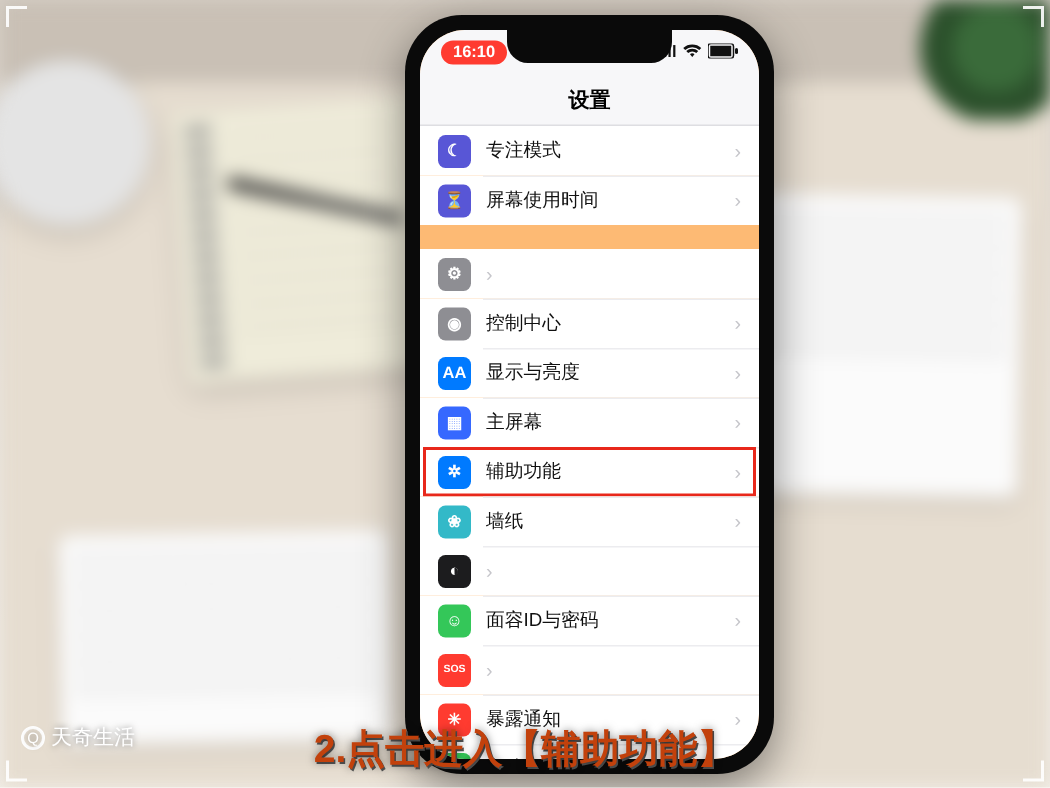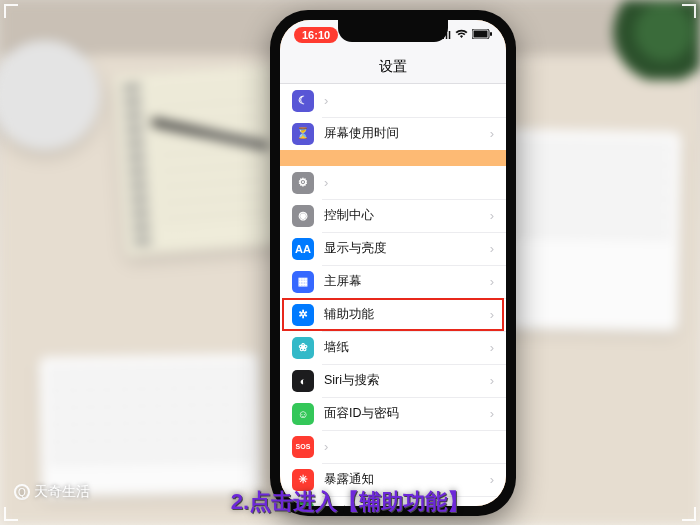--- a/index.html
+++ b/index.html
@@ -28,31 +28,31 @@
   .plant { position:absolute; right:0; top:0; width:90px; height:80px; background:radial-gradient(circle at 60% 40%, #3a6b3a 0 40%, #2b502b 40% 70%, transparent 70%);}
   
   
   .phone { position:absolute; left:270px; top:10px; width:246px; height:506px;
     background:#0a0a0a; border-radius:38px; padding:10px; box-shadow:0 10px 30px rgba(0,0,0,0.45);}
   .screen { width:100%; height:100%; background:#fdba74; border-radius:30px; overflow:hidden; position:relative;}
   .notch { position:absolute; top:0; left:50%; transform:translateX(-50%); width:110px; height:22px; background:#0a0a0a; border-radius:0 0 14px 14px; z-index:20;}
   .statusbar { height:30px; display:flex; align-items:center; justify-content:space-between; padding:0 14px; background:#f7f7f9; font-size:11px; font-weight:600;}
   .time-pill { background:#ff3b30; color:#fff; padding:2px 8px; border-radius:10px; font-size:11px;}
   .status-icons { display:flex; gap:4px; align-items:center; color:#111;}
-  .navbar { height:34px; background:#f7f7f9; display:flex; align-items:center; justify-content:center; border-bottom:1px solid #dedee2; font-size:14px; font-weight:400;}
+  .navbar { height:34px; background:#f7f7f9; display:flex; align-items:center; justify-content:center; border-bottom:1px solid #dedee2; font-size:14px; font-weight:700;}
   .list { position:absolute; top:64px; bottom:0; left:0; right:0; overflow:hidden; }
   .group-gap { height:16px; }
   .row { height:33px; background:#fff; display:flex; align-items:center; padding:0 12px; font-size:12.5px; color:#111; position:relative;}
   .row + .row::before { content:""; position:absolute; left:42px; right:0; top:0; height:1px; background:#ececef;}
   .row .icon { width:22px; height:22px; border-radius:5px; margin-right:10px; flex:none; display:flex; align-items:center; justify-content:center; color:#fff; font-size:11px; font-weight:700;}
   .row .label { flex:1; }
   .row .chev { color:#c6c6cb; font-size:13px; }
   .highlight { position:absolute; border:2px solid #e8281b; pointer-events:none;}
   
-  .caption { position:absolute; bottom:8px; left:0; right:0; text-align:center; font-size:22px; font-weight:700; color:#6d28d9; text-shadow:0 0 6px rgba(0,0,0,0.5), 1px 1px 0 #555;}
+  .caption { position:absolute; bottom:8px; left:0; right:0; text-align:center; font-size:26px; font-weight:700; color:#c2410c; text-shadow:0 0 6px rgba(0,0,0,0.5), 1px 1px 0 #555;}
   .watermark { position:absolute; left:14px; bottom:24px; color:#fff; font-size:14px; display:flex; align-items:center; gap:4px; text-shadow:0 0 4px rgba(0,0,0,0.5);}
   .watermark .q { width:16px; height:16px; border:2px solid #fff; border-radius:50%; display:flex; align-items:center; justify-content:center; font-size:10px;}
   .corner { position:absolute; width:14px; height:14px; border:2px solid rgba(255,255,255,0.9);}
   .c-tl{top:4px;left:4px;border-right:none;border-bottom:none;}
   .c-tr{top:4px;right:4px;border-left:none;border-bottom:none;}
   .c-bl{bottom:4px;left:4px;border-right:none;border-top:none;}
   .c-br{bottom:4px;right:4px;border-left:none;border-top:none;}
 </style>
 </head>
 <body>
@@ -234,20 +234,21 @@
             </svg>
         </span>
       </span>
     </div>
     <div class="navbar">
       <span>设置</span>
     </div>
     <div class="list" id="list">
         <div class="row">
           <div class="icon" style="background: rgb(88, 86, 214);">☾</div>
+          <div class="label">专注模式</div>
           <div class="chev">›</div>
         </div>
         <div class="row">
           <div class="icon" style="background: rgb(88, 86, 214);">⏳</div>
           <div class="label">屏幕使用时间</div>
           <div class="chev">›</div>
         </div>
         <div class="group-gap"></div>
         <div class="row">
           <div class="icon" style="background: rgb(142, 142, 147);">⚙</div>
@@ -274,21 +275,20 @@
           <div class="chev">›</div>
           <div class="highlight" style="inset: 0px 2px;"></div>
         </div>
         <div class="row">
           <div class="icon" style="background: rgb(51, 185, 200);">❀</div>
           <div class="label">墙纸</div>
           <div class="chev">›</div>
         </div>
         <div class="row">
           <div class="icon" style="background: rgb(28, 28, 30);">◐</div>
-          <div class="label">Siri与搜索</div>
           <div class="chev">›</div>
         </div>
         <div class="row">
           <div class="icon" style="background: rgb(52, 199, 89);">☺</div>
           <div class="label">面容ID与密码</div>
           <div class="chev">›</div>
         </div>
         <div class="row">
           <div class="icon" style="background: rgb(255, 59, 48); font-size: 7px;">SOS</div>
           <div class="chev">›</div>

